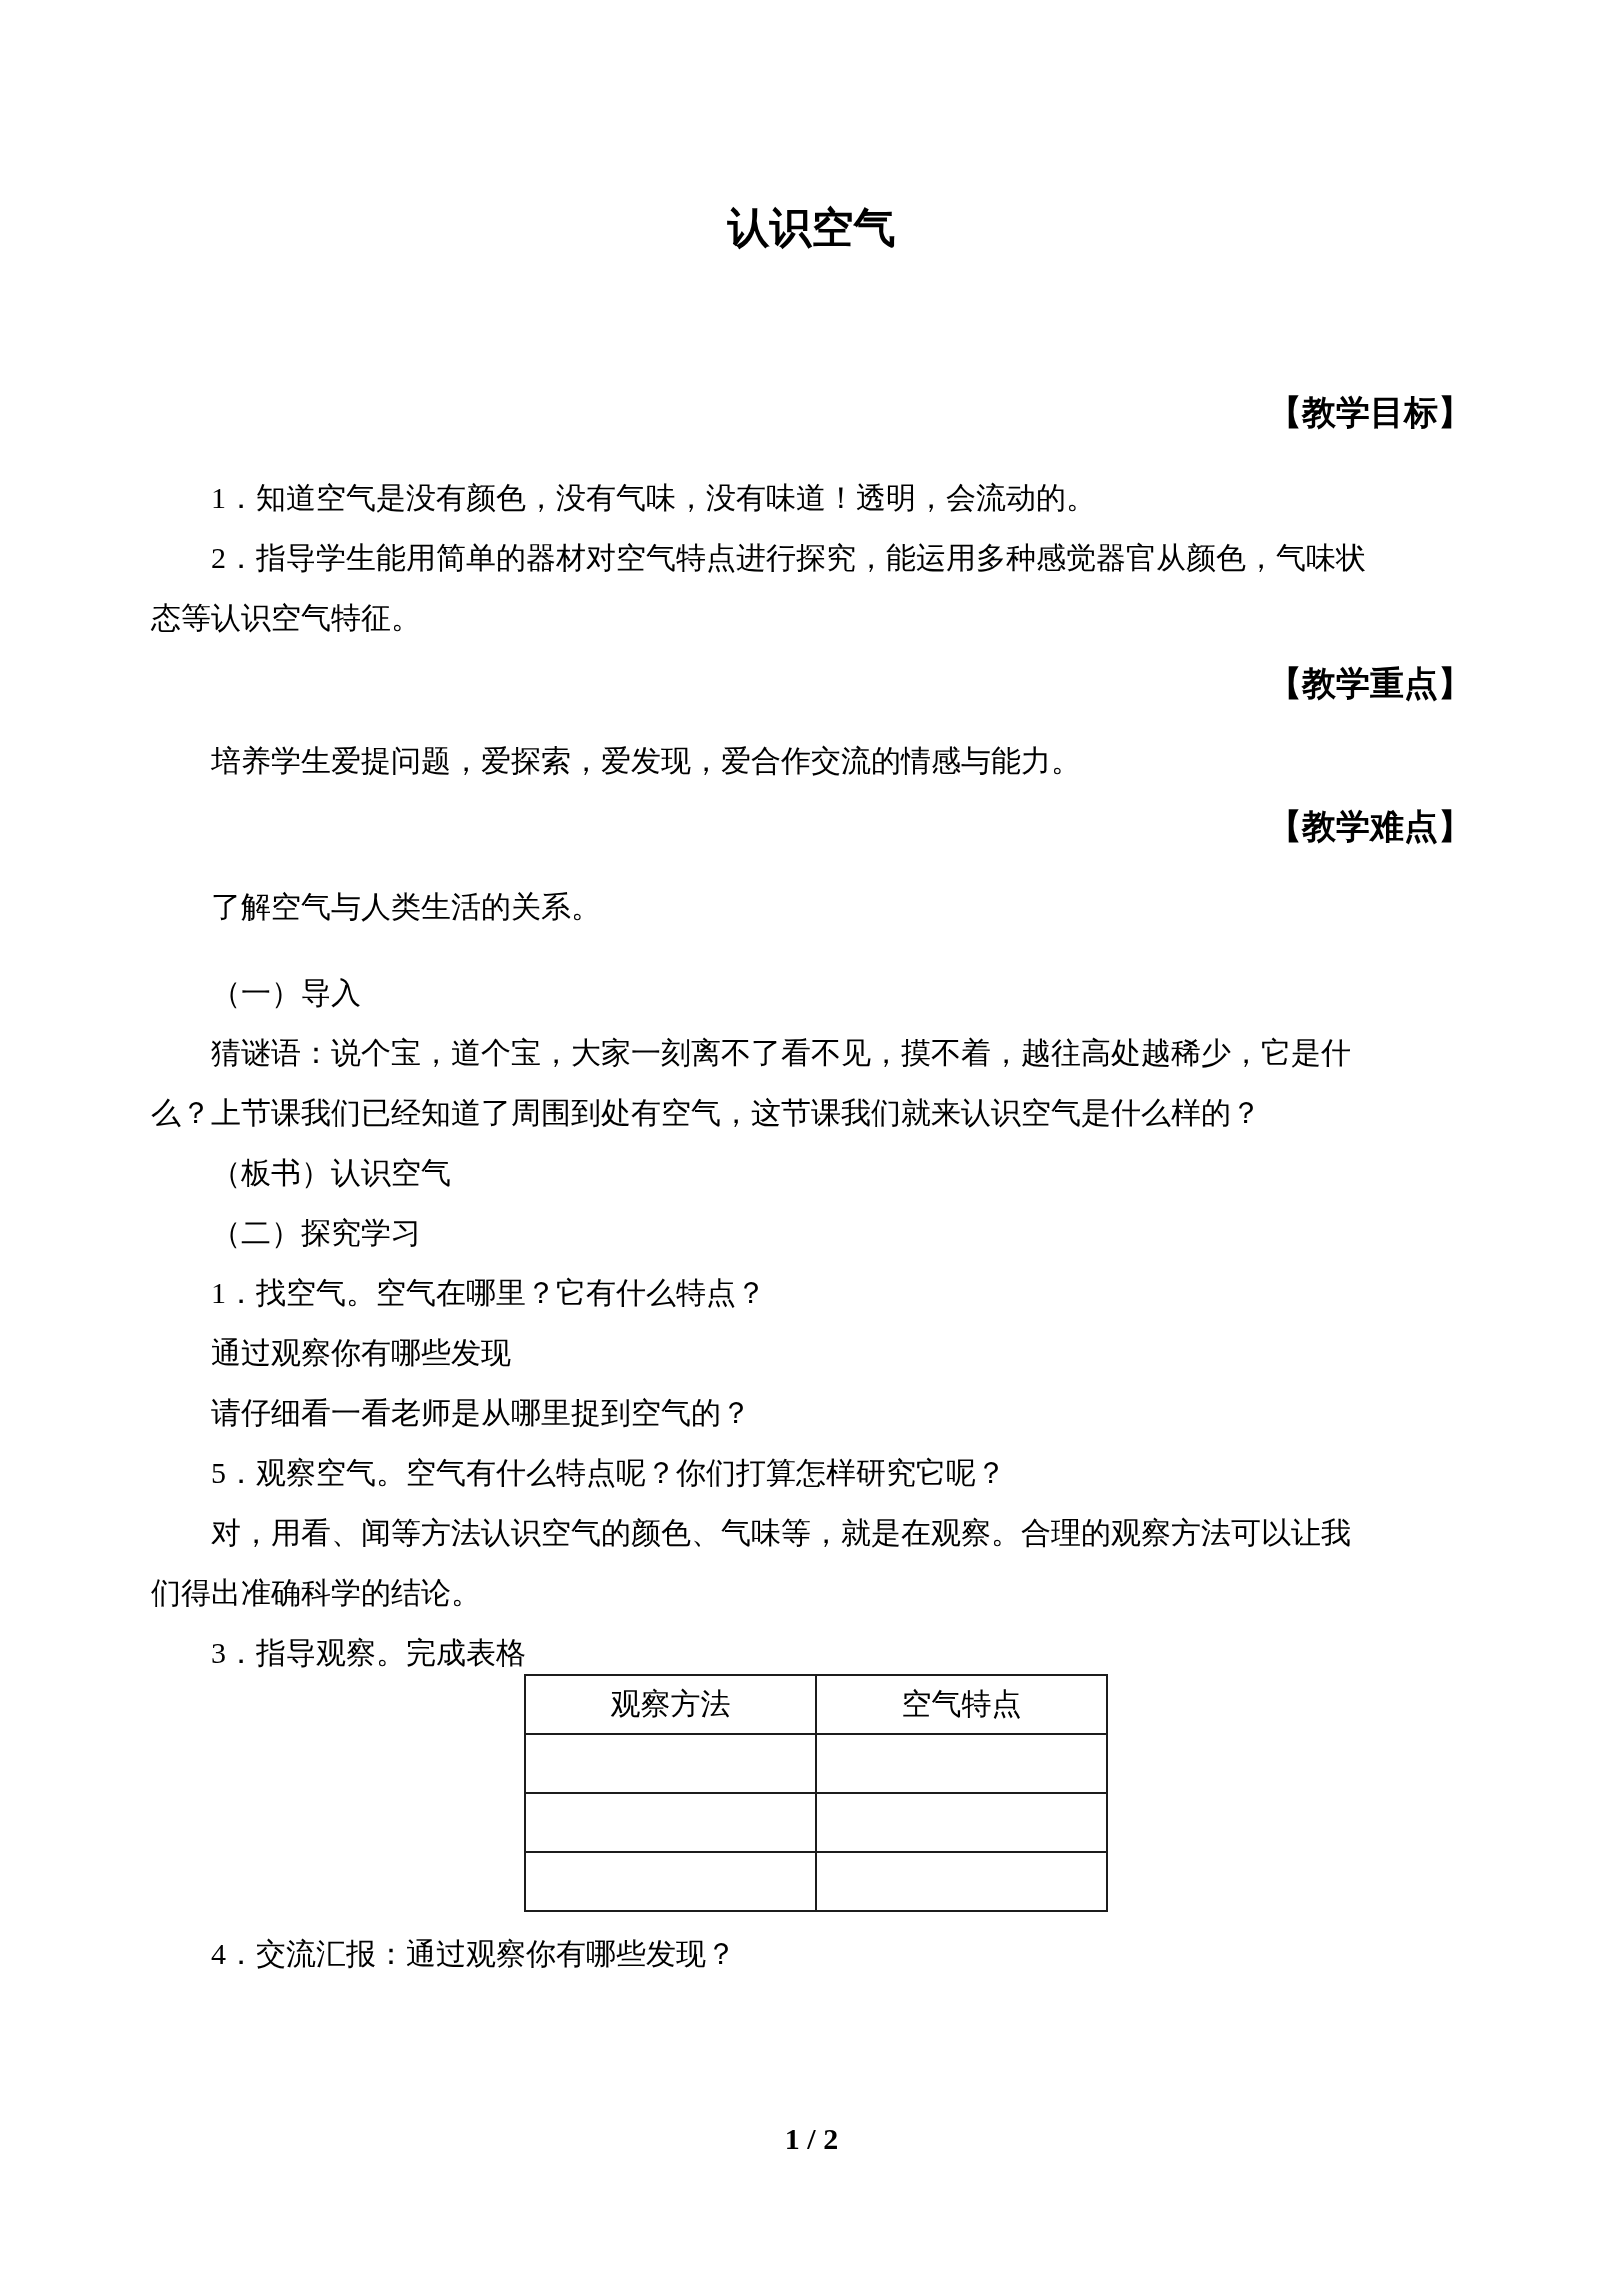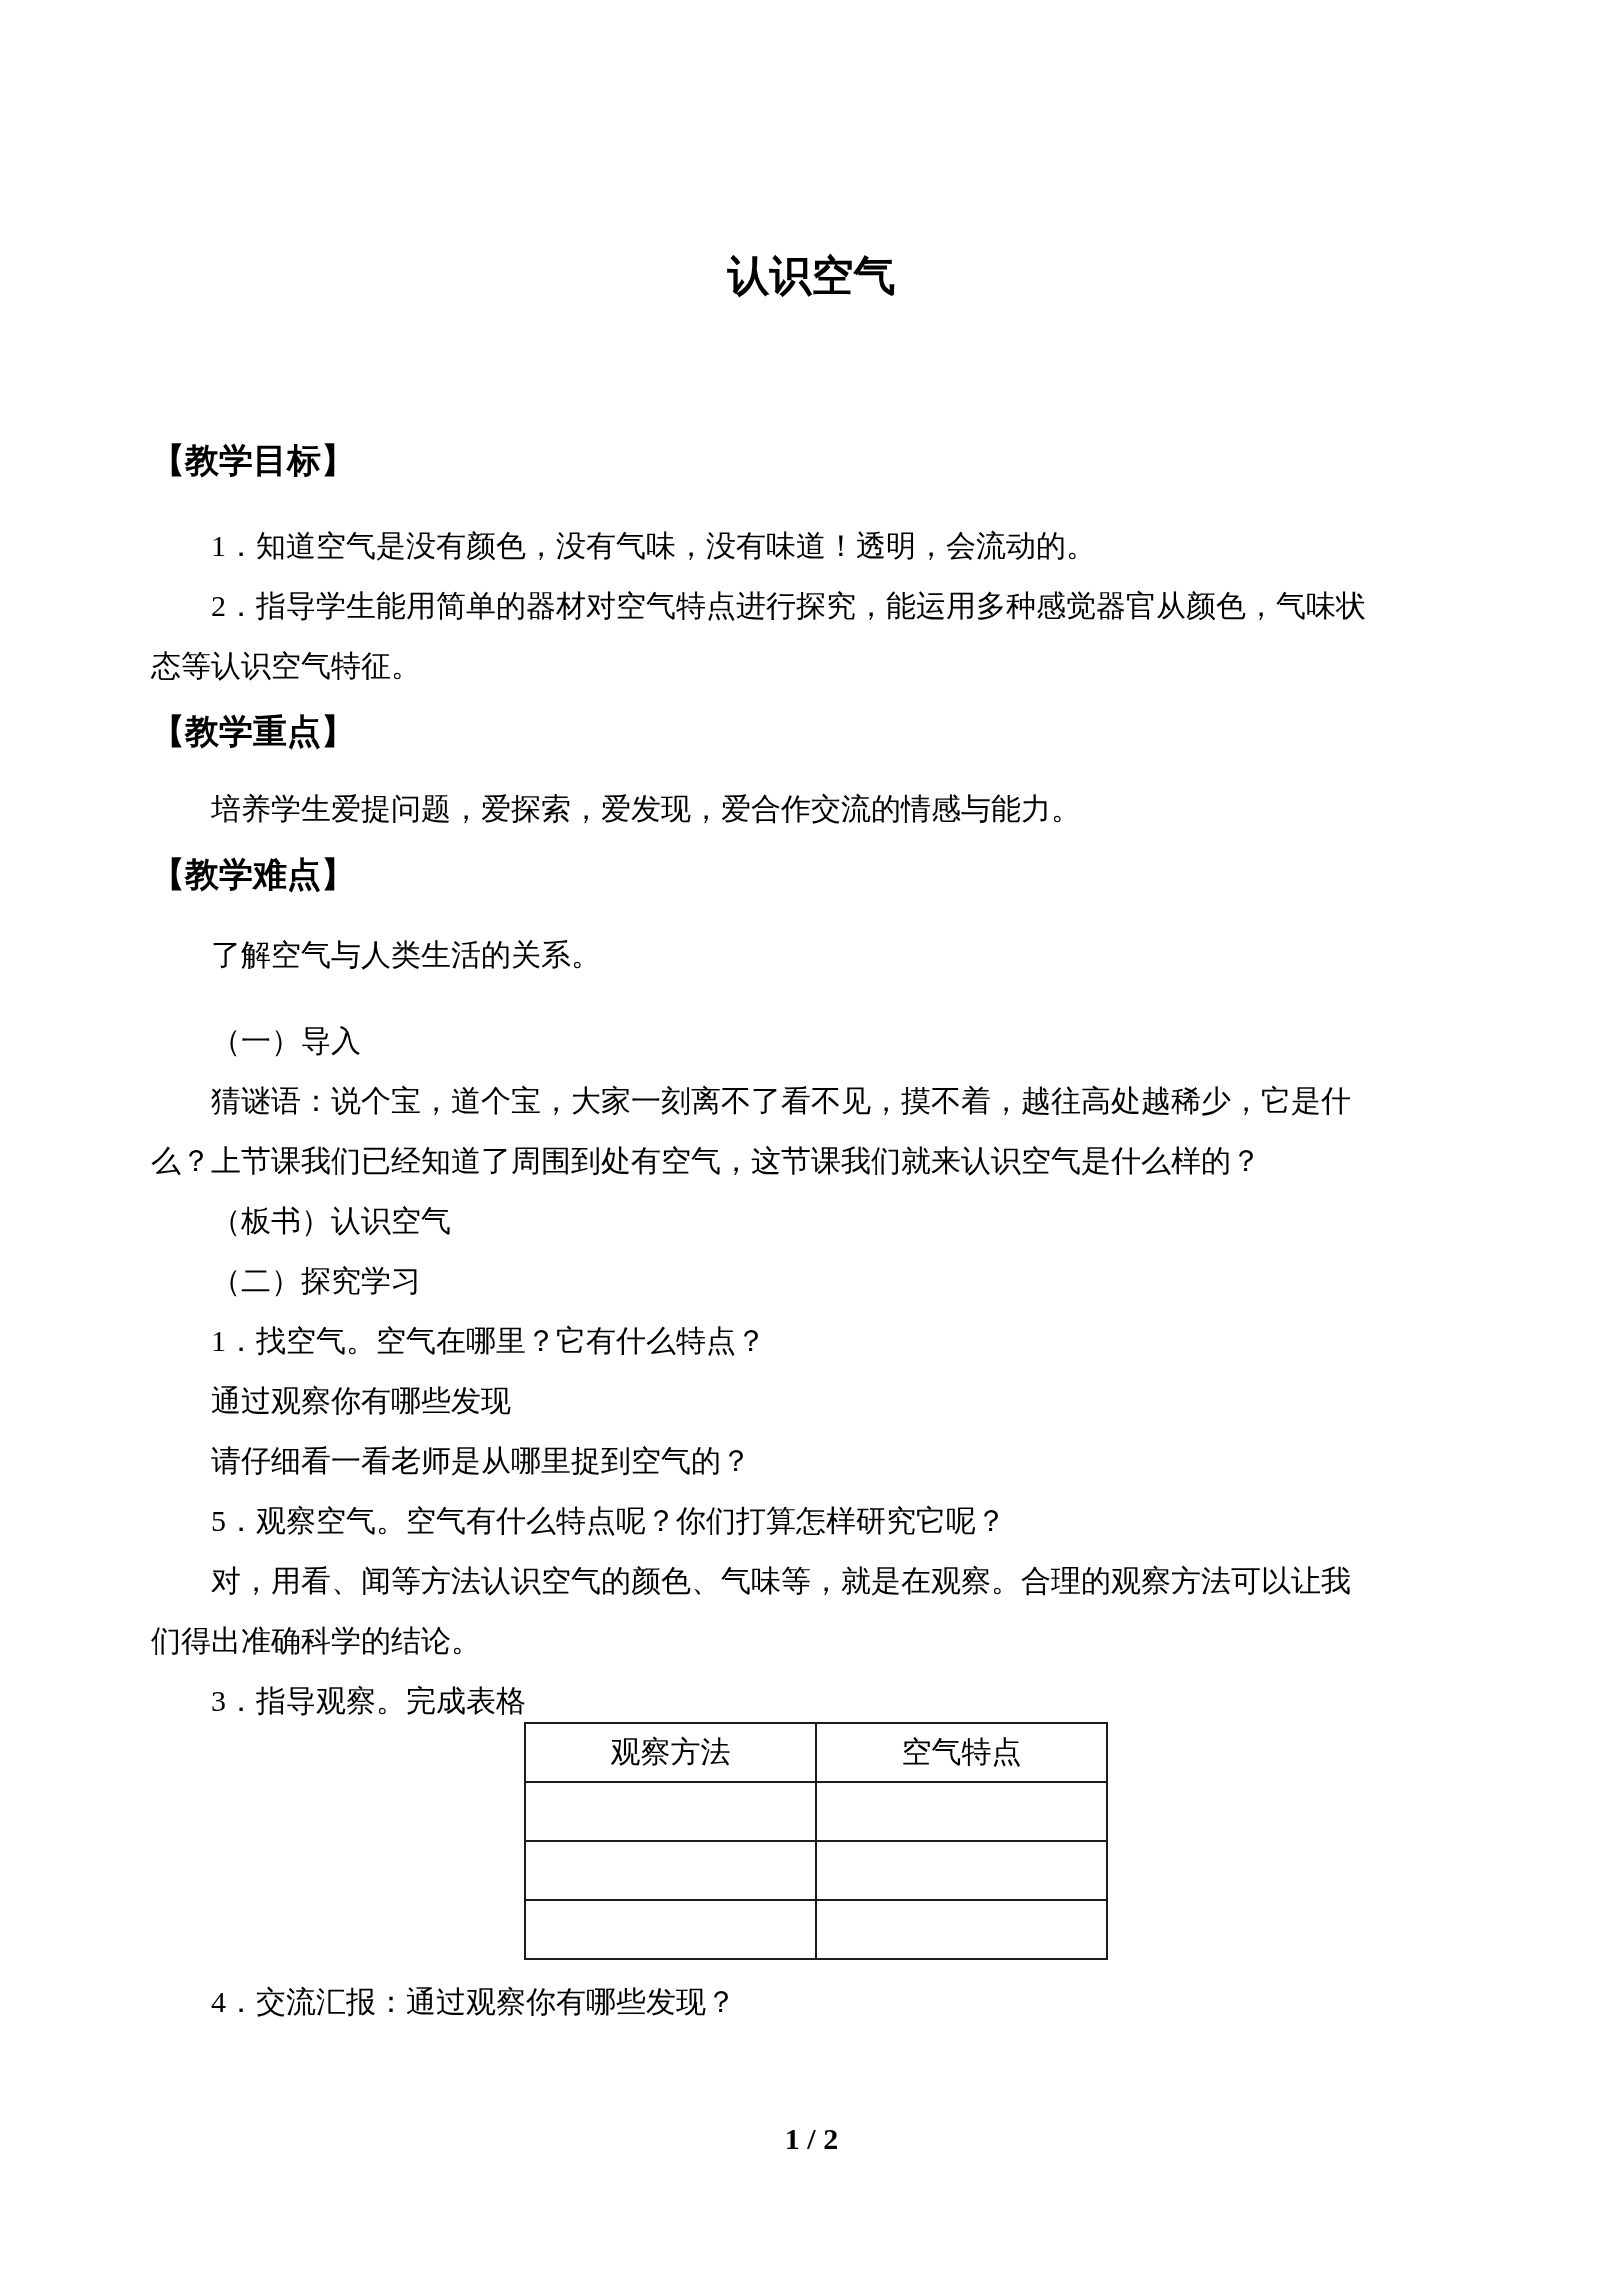--- a/index.html
+++ b/index.html
@@ -12,34 +12,34 @@
   .page {
     position: relative;
     width: 1623px; height: 2295px;
     background: #ffffff;
     overflow: hidden;
   }
   .content {
     position: absolute;
     left: 151px; top: 0;
     width: 1321px;
-    margin-top: 48px;
   }
   .doc-title {
     margin: 199px 0 0 0;
     font-size: 42px;
     line-height: 59px;
     font-weight: bold;
     text-align: center;
   }
   .h {
     font-size: 34px;
     font-weight: bold;
     line-height: 57px;
     margin: 6.8px 0 0 0;
+    text-align: right;
   }
   .ln {
     font-size: 30px;
     line-height: 60px;
     margin: 0;
   }
   .ind { padding-left: 60px; }
   table.obs {
     border-collapse: collapse;
     margin-left: 373px;

